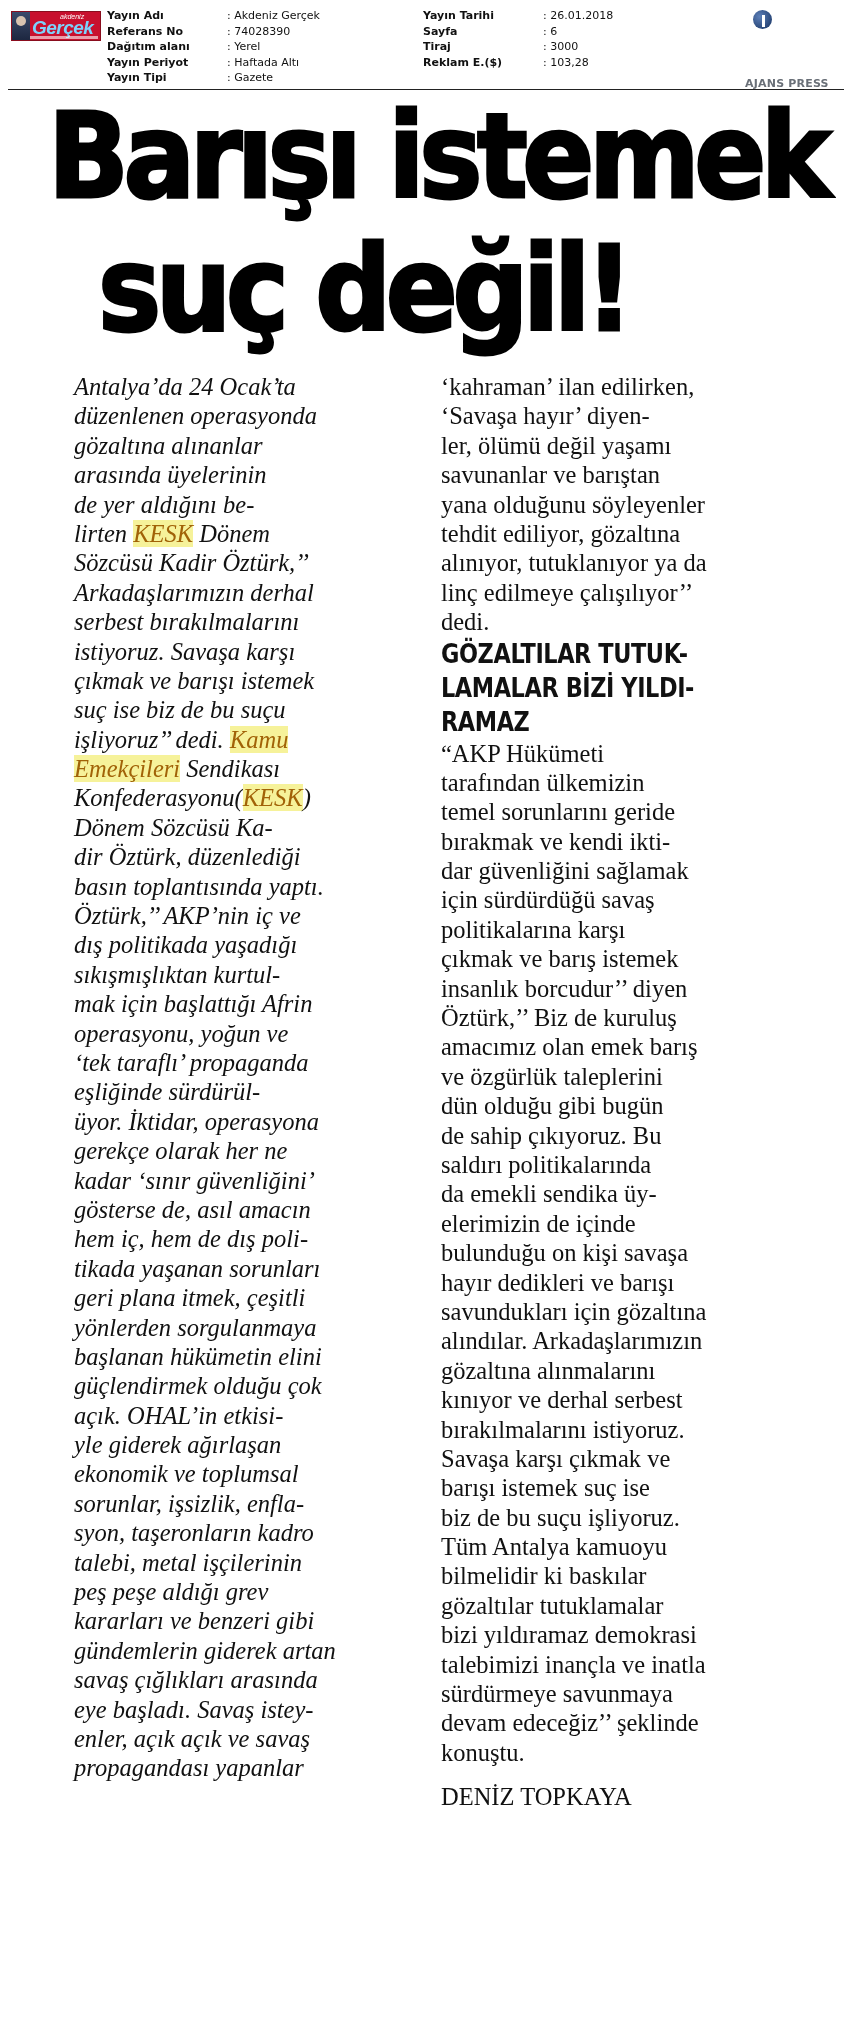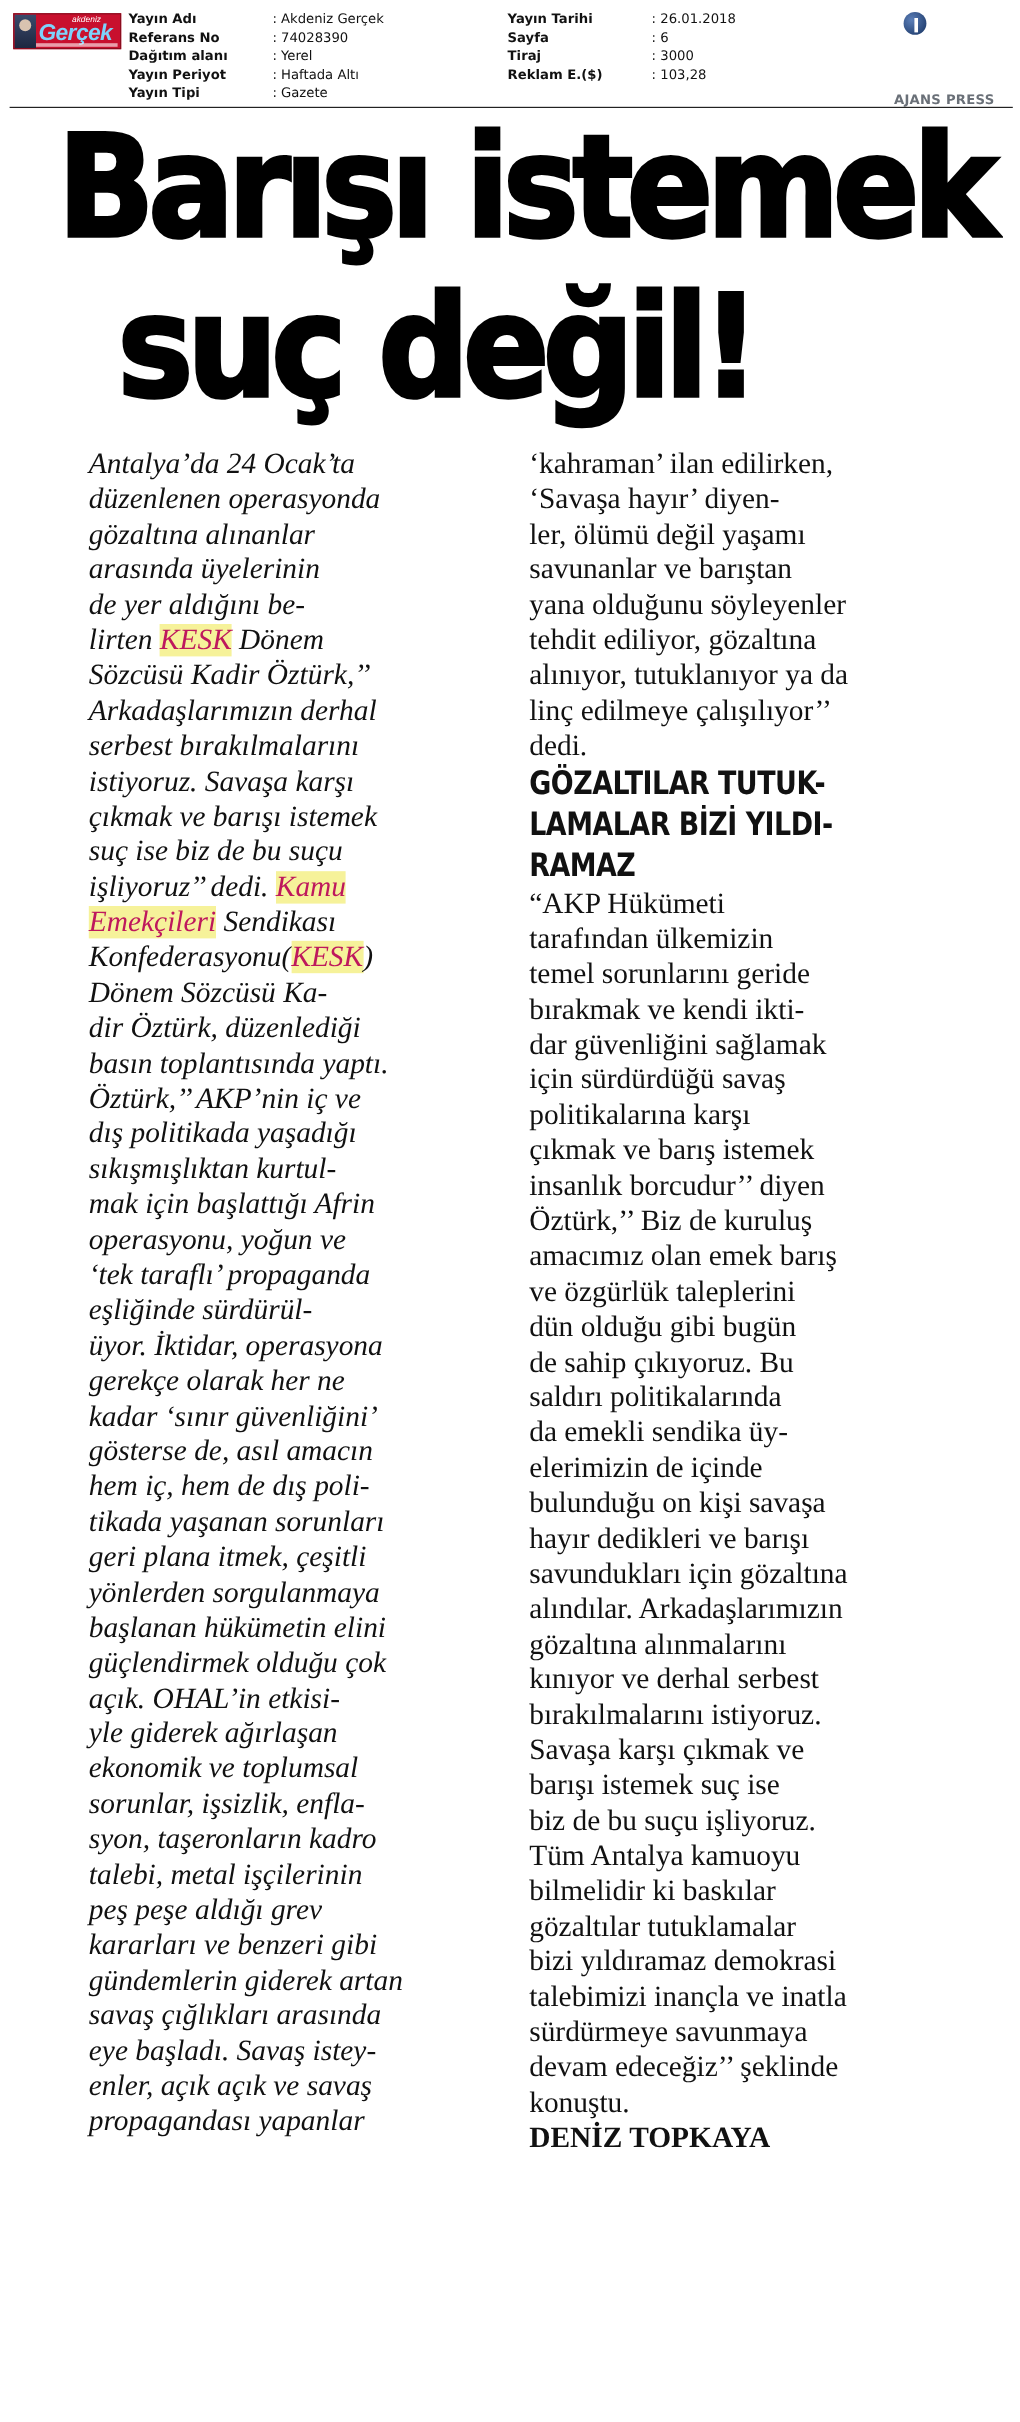--- a/index.html
+++ b/index.html
@@ -29,23 +29,23 @@
     .rule { position: absolute; left: 8px; top: 89px; width: 836px; height: 1px; background: #222; }
 
     .headline { position: absolute; left: 40px; top: 96px; width: 800px; font-family: "DejaVu Sans", sans-serif; font-weight: bold; color: #000; }
     .headline .l1 { position: absolute; left: 8px; top: 0; font-size: 118px; line-height: 120px; letter-spacing: -6px; transform: scaleX(0.9); transform-origin: left top; white-space: nowrap; -webkit-text-stroke: 3px #000; }
     .headline .l2 { position: absolute; left: 58px; top: 133px; font-size: 118px; line-height: 120px; letter-spacing: -6px; transform: scaleX(0.9); transform-origin: left top; white-space: nowrap; -webkit-text-stroke: 3px #000; }
 
     .col { position: absolute; top: 372px; font-family: "Liberation Serif", serif; font-size: 24.5px; line-height: 29.4px; color: #111; }
     .col-left { left: 74px; width: 345px; font-style: italic; }
     .col-right { left: 441px; width: 380px; }
     .col .line { white-space: nowrap; height: 29.4px; }
-    .hl { background: #f6f29a; color: #be185d; }
+    .hl { background: #f6f29a; color: #a16207; }
     .subhead { font-family: "DejaVu Sans", sans-serif; font-weight: bold; font-size: 27px; line-height: 34px; height: 34px; letter-spacing: -0.5px; transform: scaleX(0.83); transform-origin: left top; white-space: nowrap; }
-    .byline { font-weight: bold; }
+    .byline { font-weight: normal; margin-top: 15px; }
   </style>
 </head>
 <body>
 
 <div class="meta-header">
   <div class="logo">
     <div class="portrait"></div>
     <span class="small">akdeniz</span>
     <span class="big">Gerçek</span>
     <div class="strip"></div>

